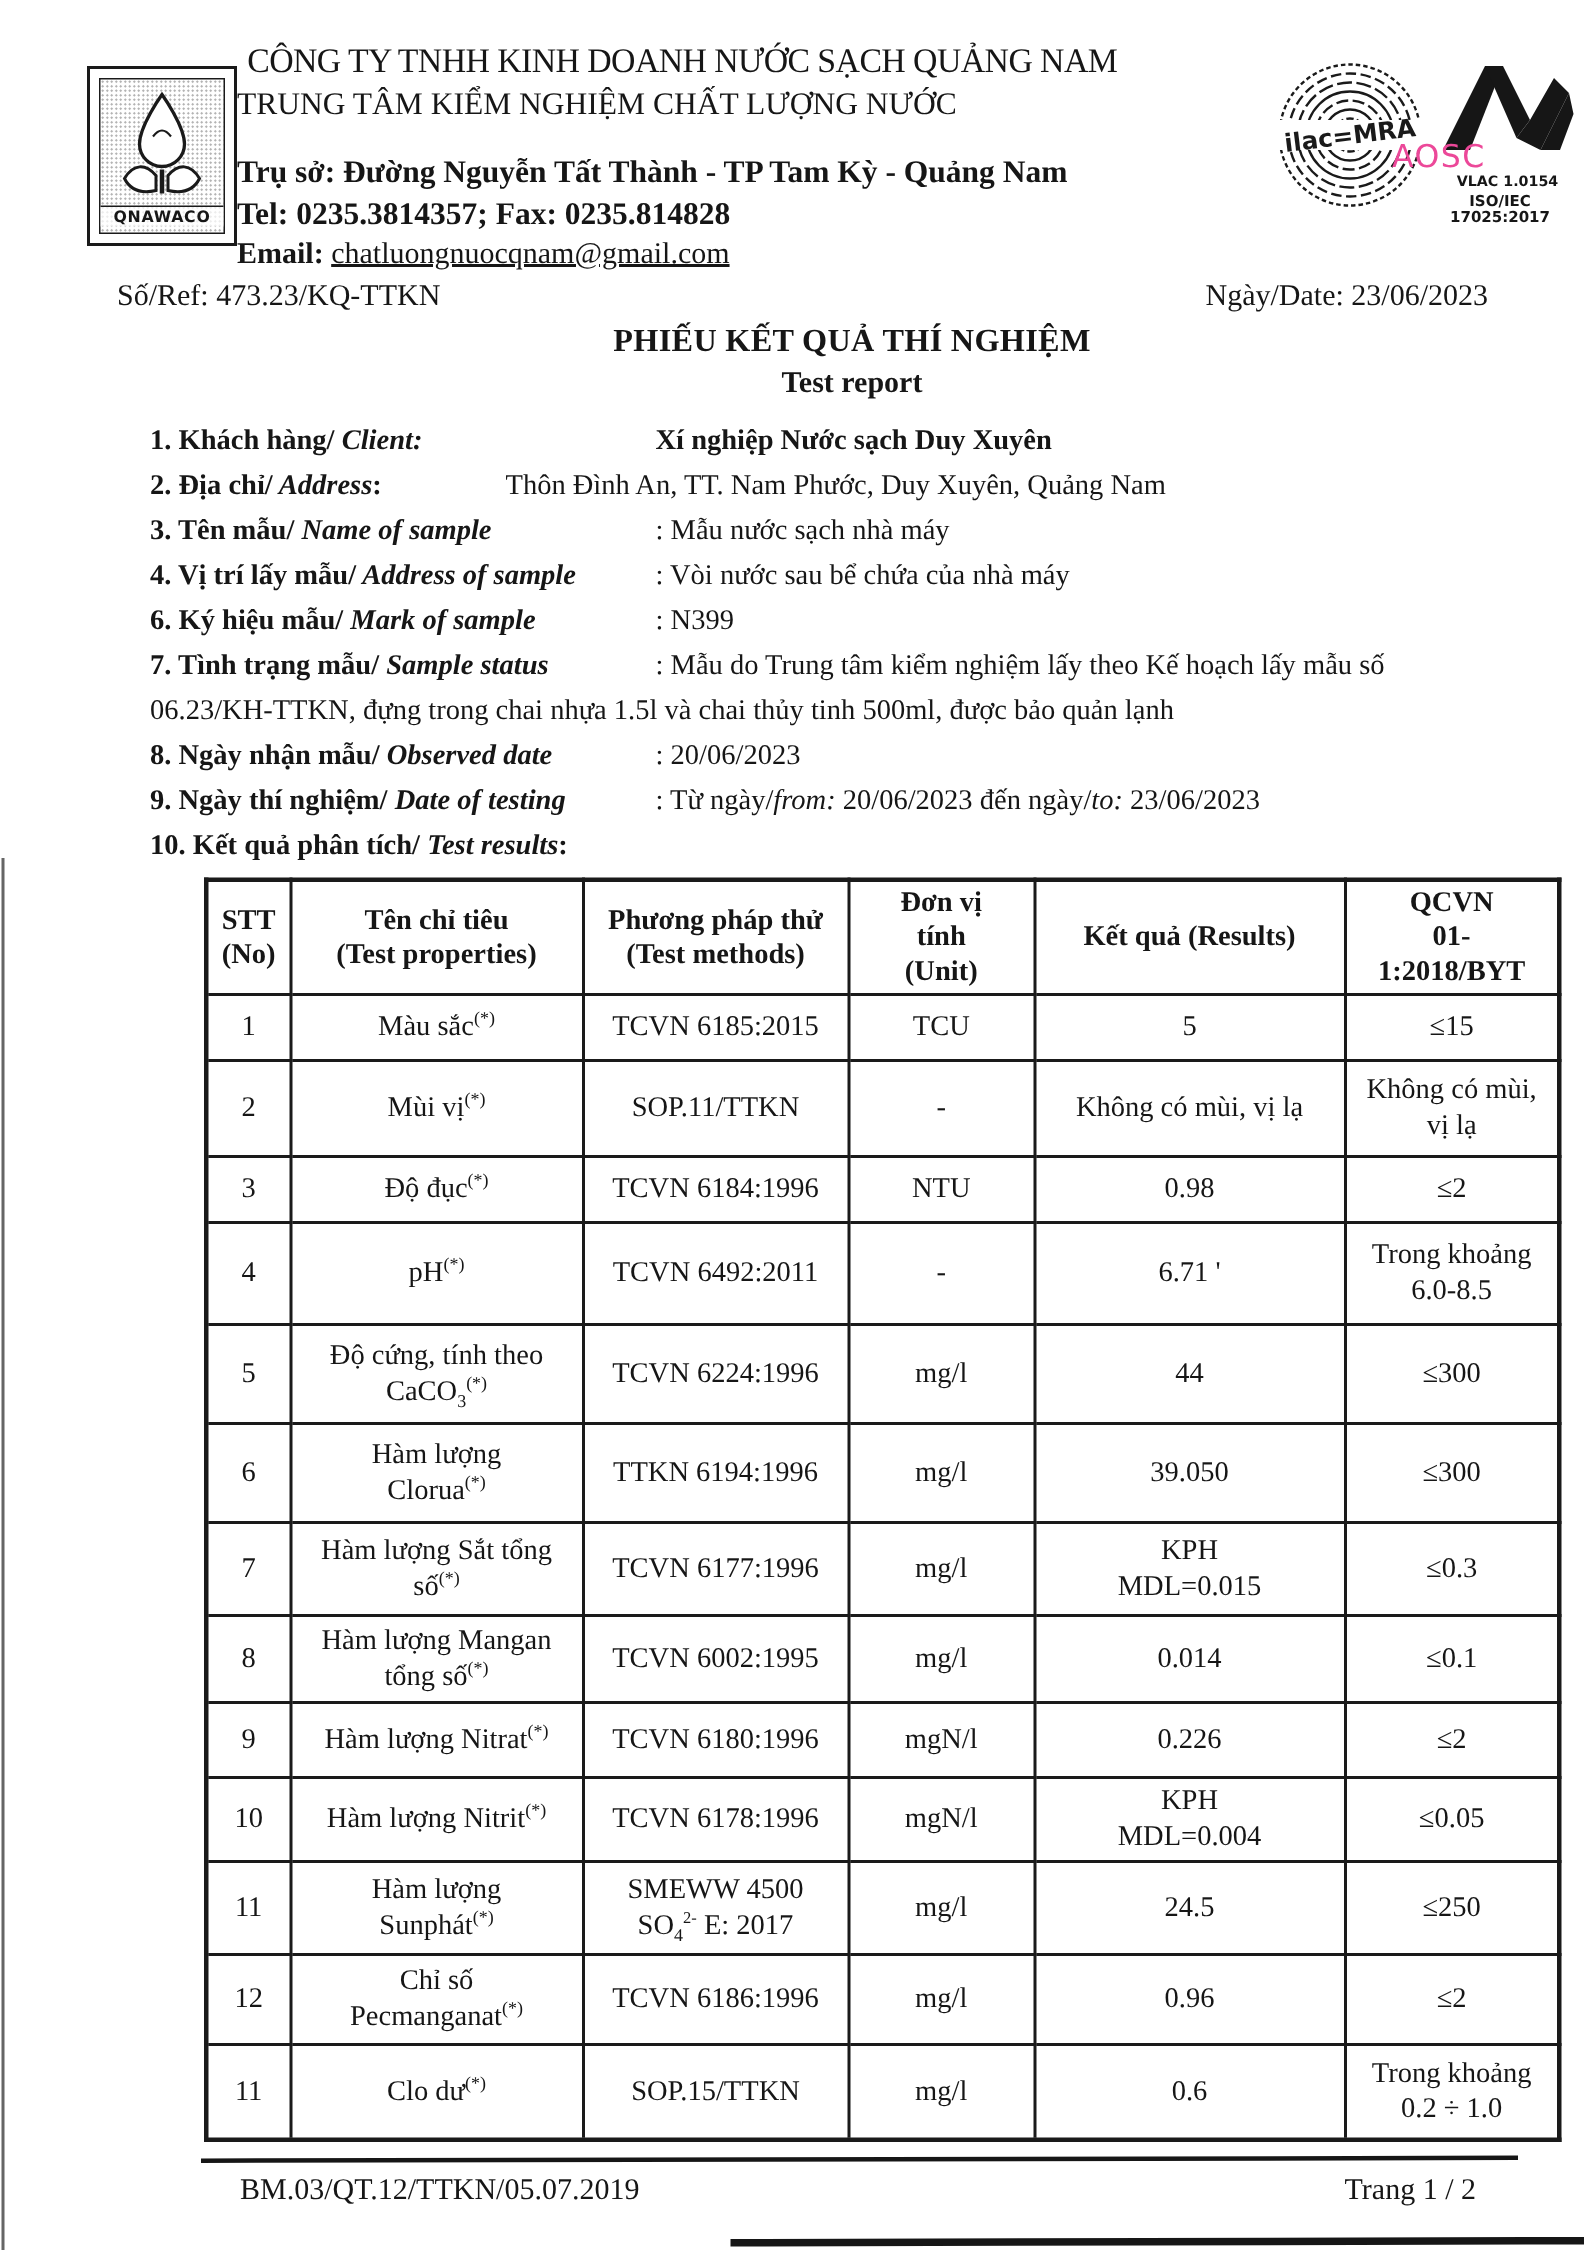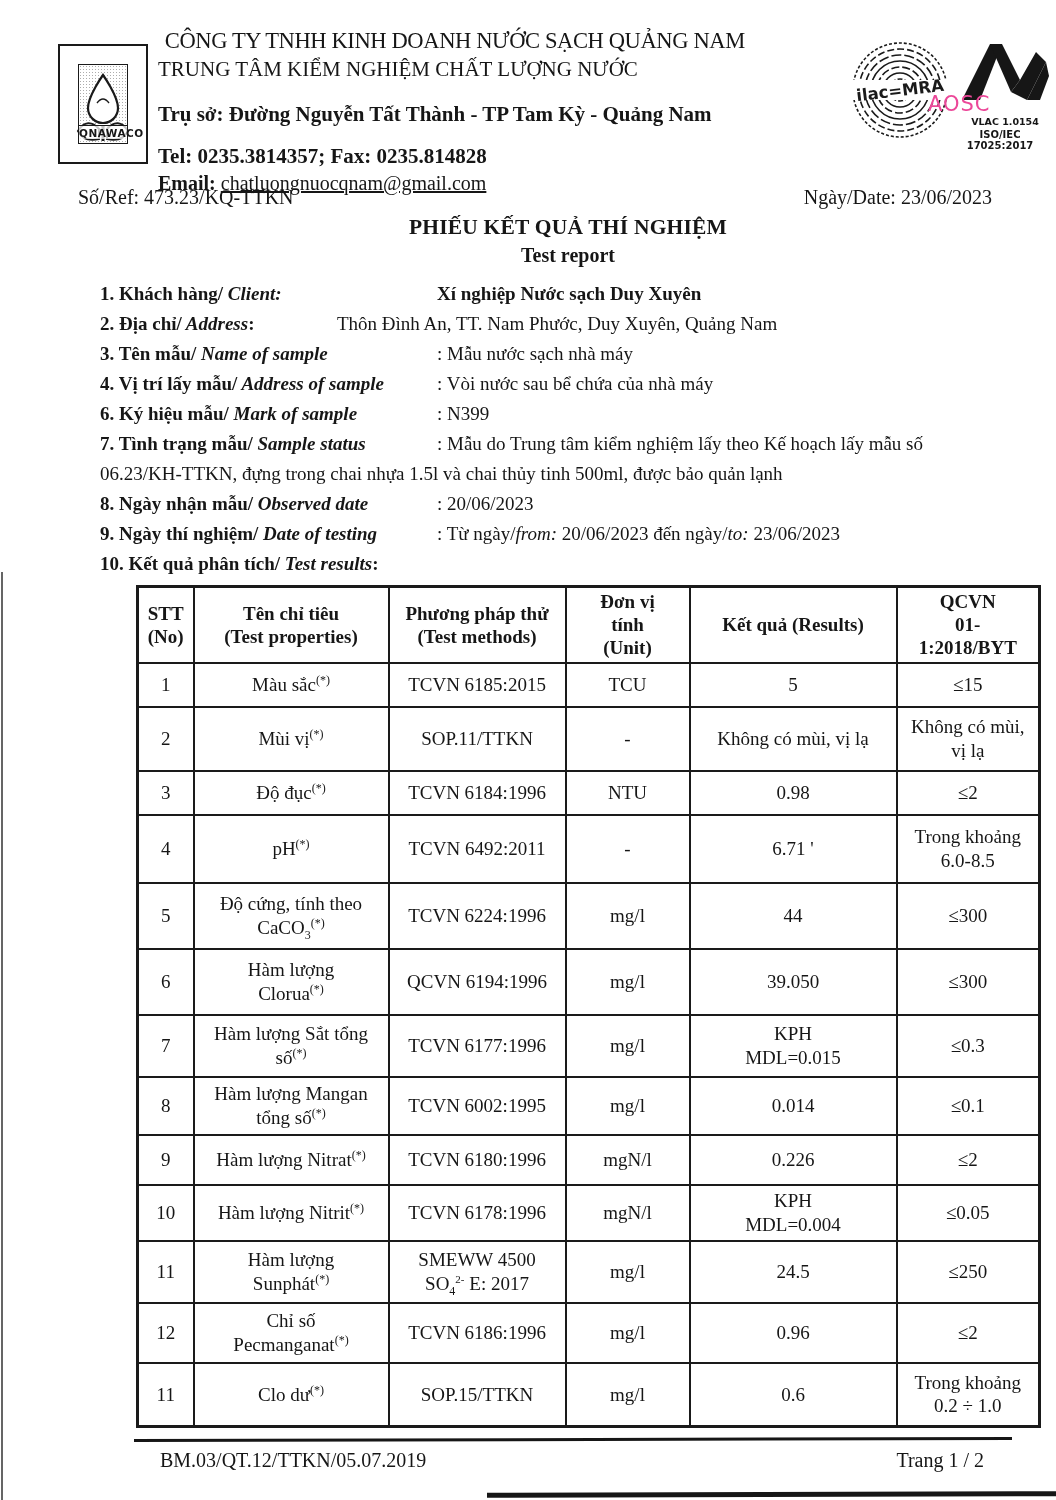--- a/index.html
+++ b/index.html
@@ -7,33 +7,33 @@
   .page {
     position:relative; width:1056px; height:1500px; margin:0 auto;
     background:#ffffff; color:#161616; overflow:hidden;
     font-family:"Liberation Serif","DejaVu Serif",serif;
   }
   
   .edge-line { position:absolute; left:1px; top:572px; bottom:0; width:2px; background:#4a4a4a; opacity:.85; }
   .bottom-bar { position:absolute; left:487px; right:0; bottom:3px; height:5px; background:#161616; transform:rotate(-0.15deg); }
   
   .header { position:relative; height:172px; }
-  .logo-left { position:absolute; left:58px; top:44px; width:90px; height:120px;
-    border:2px solid #1a1a1a; padding:18px; background:#fff; }
+  .logo-left { position:absolute; left:58px; top:44px; width:100px; height:120px;
+    border:2px solid #1a1a1a; padding:6px; background:#fff; }
   .logo-left .inner { width:100%; height:100%; border:1px solid #1a1a1a; position:relative;
     background-image:radial-gradient(circle,#adadad .6px,transparent .75px); background-size:3px 3px; }
   .logo-left svg { position:absolute; left:50%; top:4px; transform:translateX(-50%); }
   .logo-left .wordmark { position:absolute; left:0; right:0; bottom:4px; text-align:center;
     font-family:"DejaVu Sans",sans-serif; font-size:10.5px; font-weight:bold; letter-spacing:.5px;
     background:rgba(255,255,255,.75); border-top:1px solid #1a1a1a; padding-top:1px; }
   .head-text { position:absolute; left:158px; width:680px; top:28px; text-align:left; }
   .ht1 { font-size:23px; letter-spacing:-.4px; transform:scaleX(.98); white-space:nowrap; }
   .ht2 { font-size:21px; font-weight:normal; margin-top:3px; white-space:nowrap; }
   .ht3 { font-size:21px; font-weight:bold; margin-top:20px; white-space:nowrap; }
-  .ht4 { font-size:21px; font-weight:bold; margin-top:17px; }
+  .ht4 { font-size:21px; font-weight:bold; margin-top:3px; }
   .ht5 { font-size:20px; margin-top:3px; }
   .ht5 .em-label { font-weight:bold; }
   .ht5 .em-addr { text-decoration:underline; }
   .seal { position:absolute; left:850px; top:40px; width:100px; height:100px; }
   .aosc { position:absolute; left:928px; top:36px; width:124px; height:112px; }
   .aosc .aosc-word { position:absolute; left:0; top:56px; font-size:21px; letter-spacing:1px;
     font-family:"DejaVu Sans",sans-serif; color:#ec4899; }
   .aosc .vlac { position:absolute; left:30px; top:80px; width:94px; text-align:center;
     font-family:"DejaVu Sans",sans-serif; font-weight:bold; font-size:9.5px; }
   .aosc .iso { position:absolute; left:20px; top:93px; width:104px; text-align:center;
@@ -257,21 +257,21 @@
     <td><span class="pre">TCVN 6224:1996</span><span class="m2"><span></span><sub class="sb"></sub><sup class="ss"></sup><span></span></span></td>
     <td><span>mg/l</span></td>
     <td><span class="pre">44</span></td>
     <td><span class="pre">≤300</span></td>
   </tr>
 
   <tr>
     <td><span>6</span></td>
     <td><span class="pre">Hàm lượng
 Clorua</span><sub class="sb"></sub><sup class="ast">(*)</sup></td>
-    <td><span class="pre">QCVN 6194:1996</span><span class="m2"><span></span><sub class="sb"></sub><sup class="ss"></sup><span></span></span></td>
+    <td><span class="pre">TTKN 6194:1996</span><span class="m2"><span></span><sub class="sb"></sub><sup class="ss"></sup><span></span></span></td>
     <td><span>mg/l</span></td>
     <td><span class="pre">39.050</span></td>
     <td><span class="pre">≤300</span></td>
   </tr>
 
   <tr>
     <td><span>7</span></td>
     <td><span class="pre">Hàm lượng Sắt tổng
 số</span><sub class="sb"></sub><sup class="ast">(*)</sup></td>
     <td><span class="pre">TCVN 6177:1996</span><span class="m2"><span></span><sub class="sb"></sub><sup class="ss"></sup><span></span></span></td>

